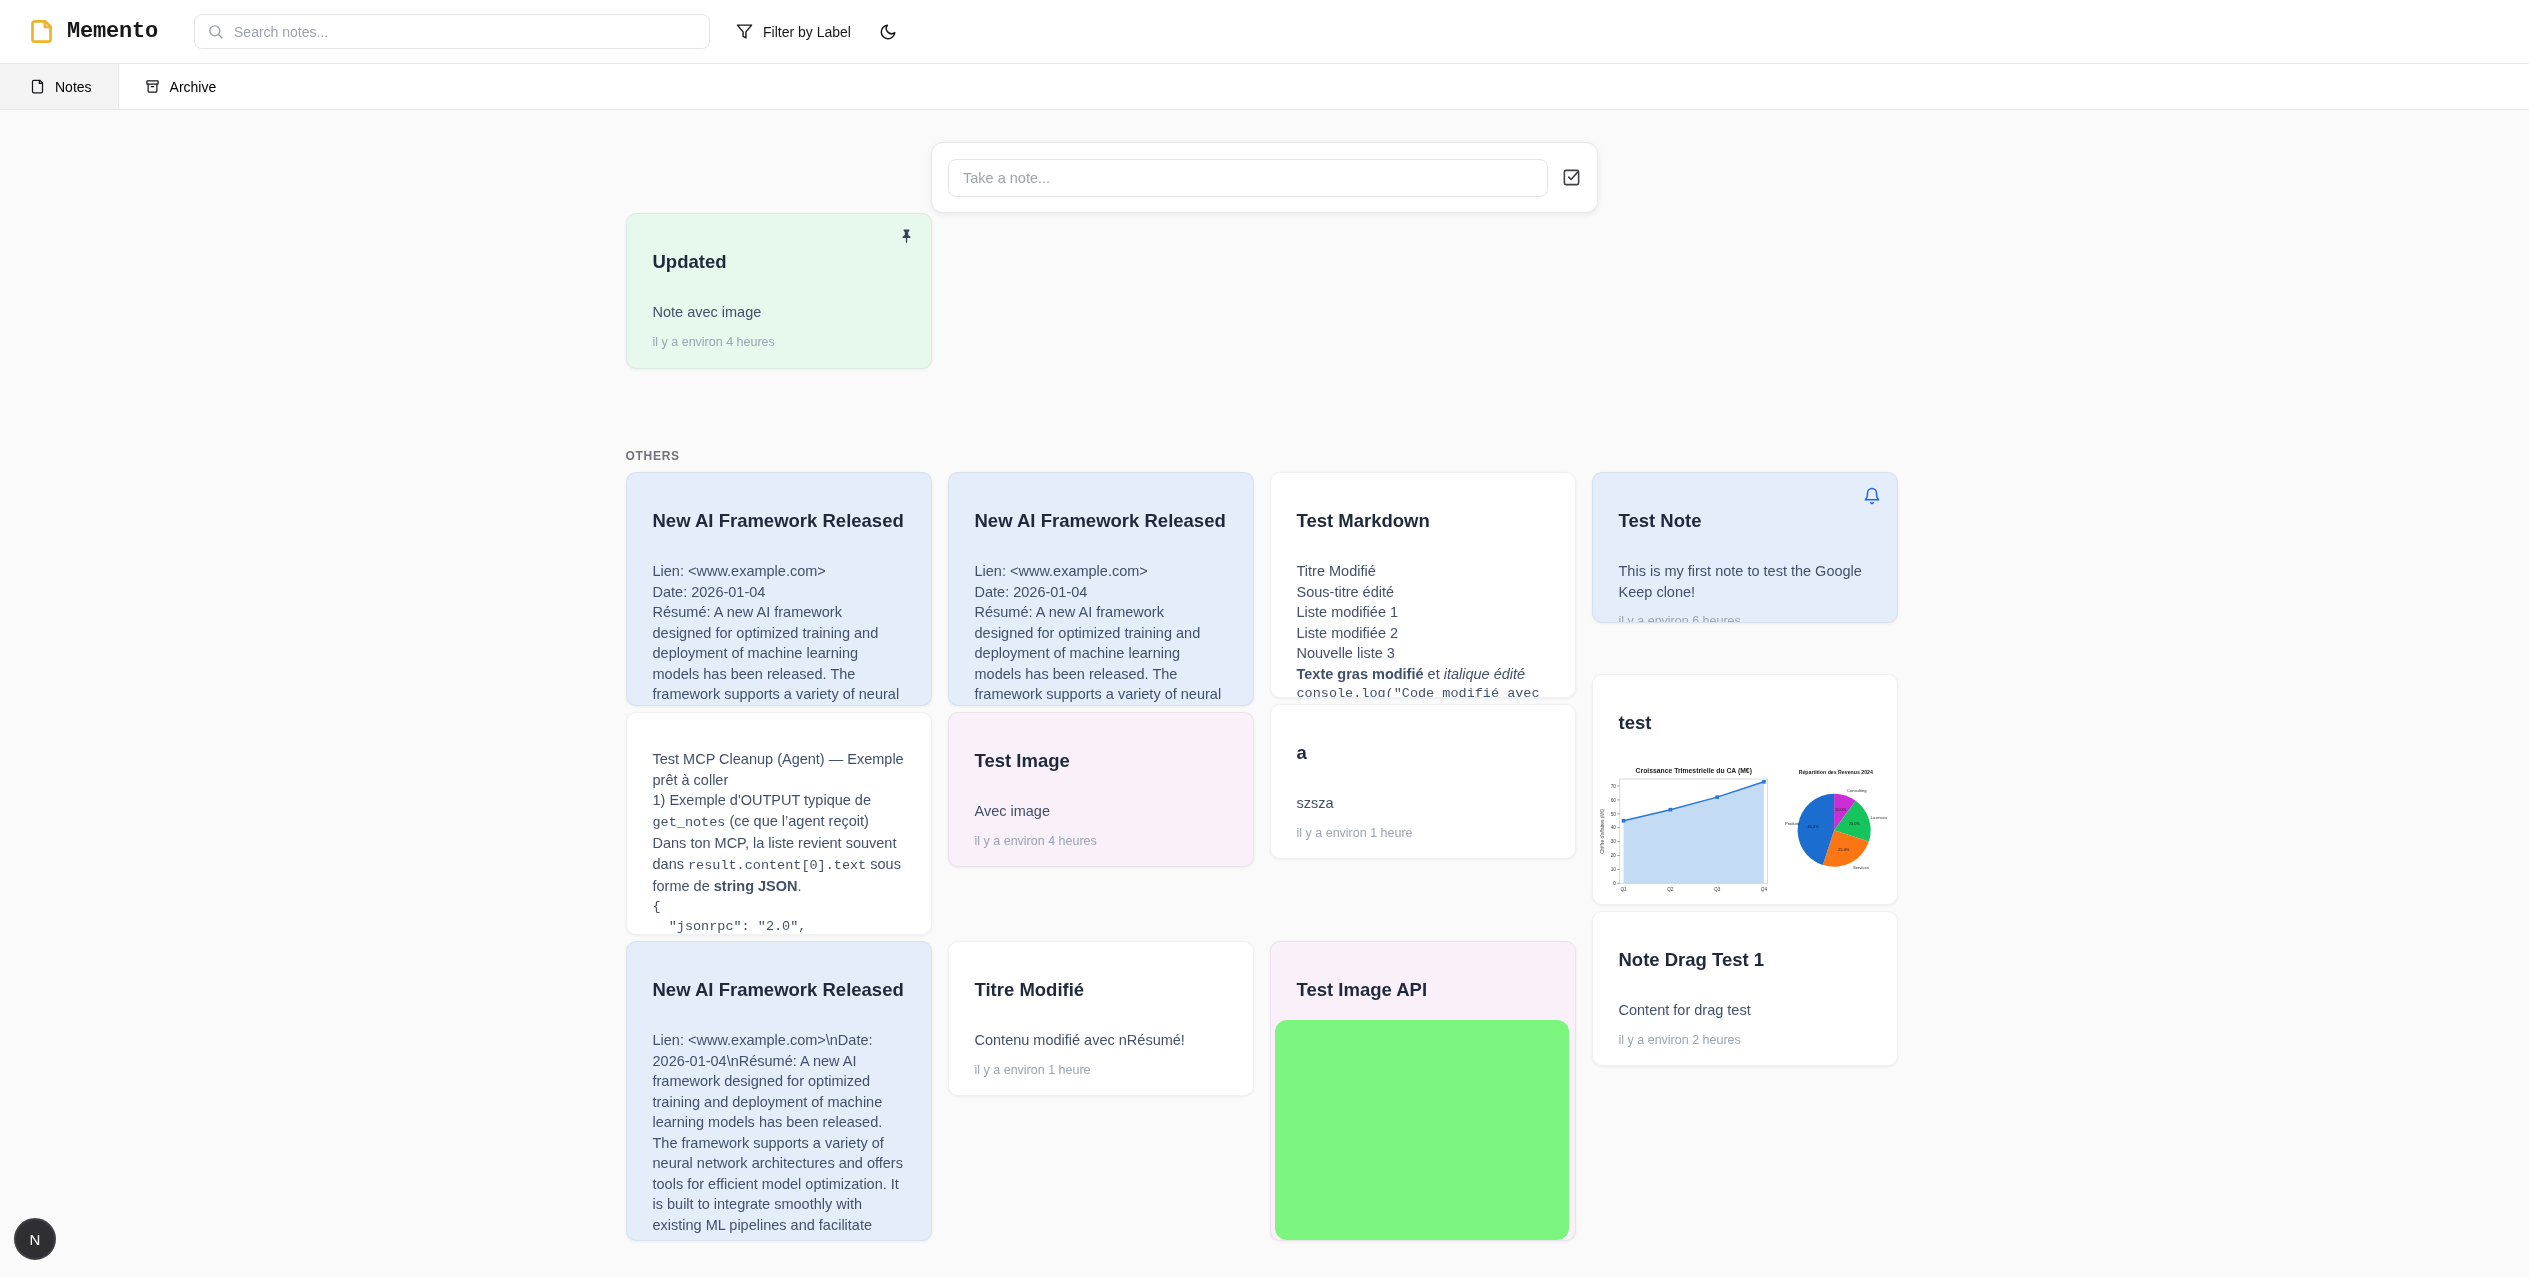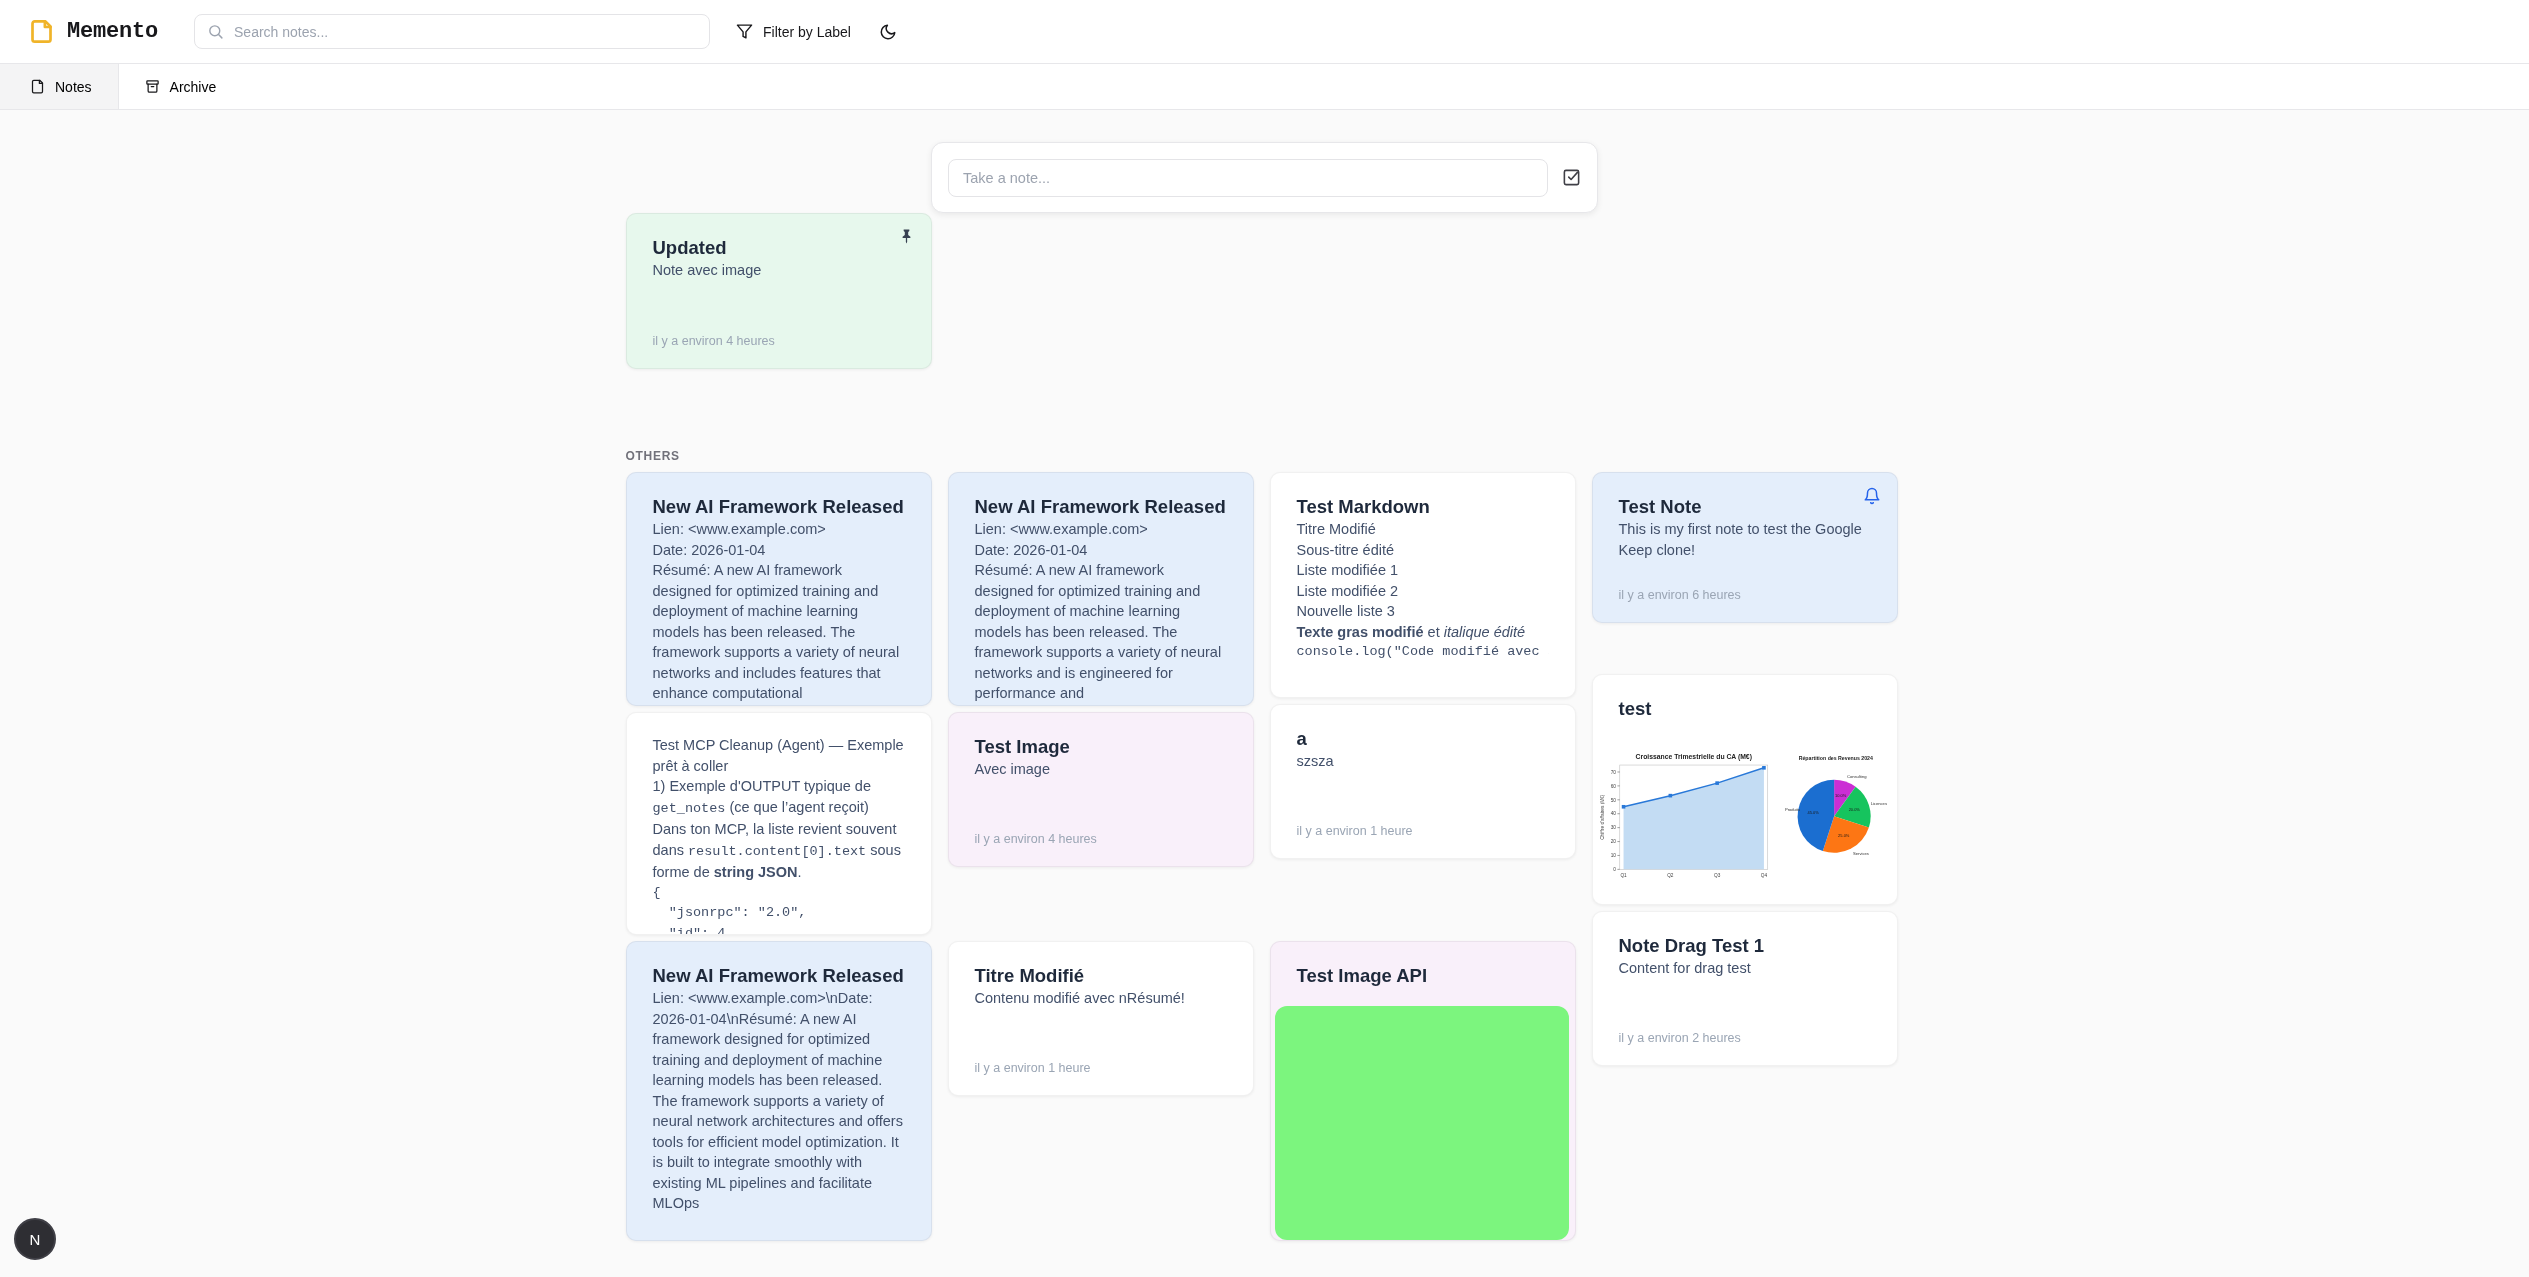--- a/index.html
+++ b/index.html
@@ -30,23 +30,23 @@
   .composer input::placeholder { color:#9ca3af; }
   .composer .icon-btn { margin-left:14px; }
 
   .section-label { font-size:12px; font-weight:700; letter-spacing:.06em; color:#71717a; }
   .lbl-pinned { margin:36px 0 11px; }
   .lbl-others { margin:80px 0 9px; }
 
   .columns { display:flex; gap:16px; align-items:flex-start; }
   .col { width:306px; display:flex; flex-direction:column; }
 
-  .note-card { width:306px; background:#fff; border:1px solid rgba(0,0,0,.055); border-radius:10px; box-shadow:0 1px 3px rgba(0,0,0,.06); padding:22px 26px 20px; display:flex; flex-direction:column; overflow:hidden; position:relative; cursor:pointer; }
+  .note-card { width:306px; background:#fff; border:1px solid rgba(0,0,0,.055); border-radius:10px; box-shadow:0 1px 3px rgba(0,0,0,.06); padding:36px 26px 20px; display:flex; flex-direction:column; overflow:hidden; position:relative; cursor:pointer; }
   .nc-title { font-size:18.5px; font-weight:600; color:#1e293b; line-height:24px; }
-  .nc-body { font-size:14.5px; line-height:20.5px; color:#42506a; white-space:pre-wrap; }
+  .nc-body { margin-top:28px; font-size:14.5px; line-height:20.5px; color:#42506a; white-space:pre-wrap; }
   .nc-time { margin-top:auto; padding-top:12px; font-size:12.5px; color:#9aa5b4; }
   .corner-icon { position:absolute; top:14px; right:16px; background:none; border:none; cursor:pointer; }
 
   .seg-mono { font-family:"Liberation Mono", monospace; font-size:13.5px; }
   .seg-bold { font-weight:700; }
   .seg-italic { font-style:italic; }
   .seg-block { display:block; }
   .seg-nowrap { white-space:pre; overflow:hidden; }
 
   

